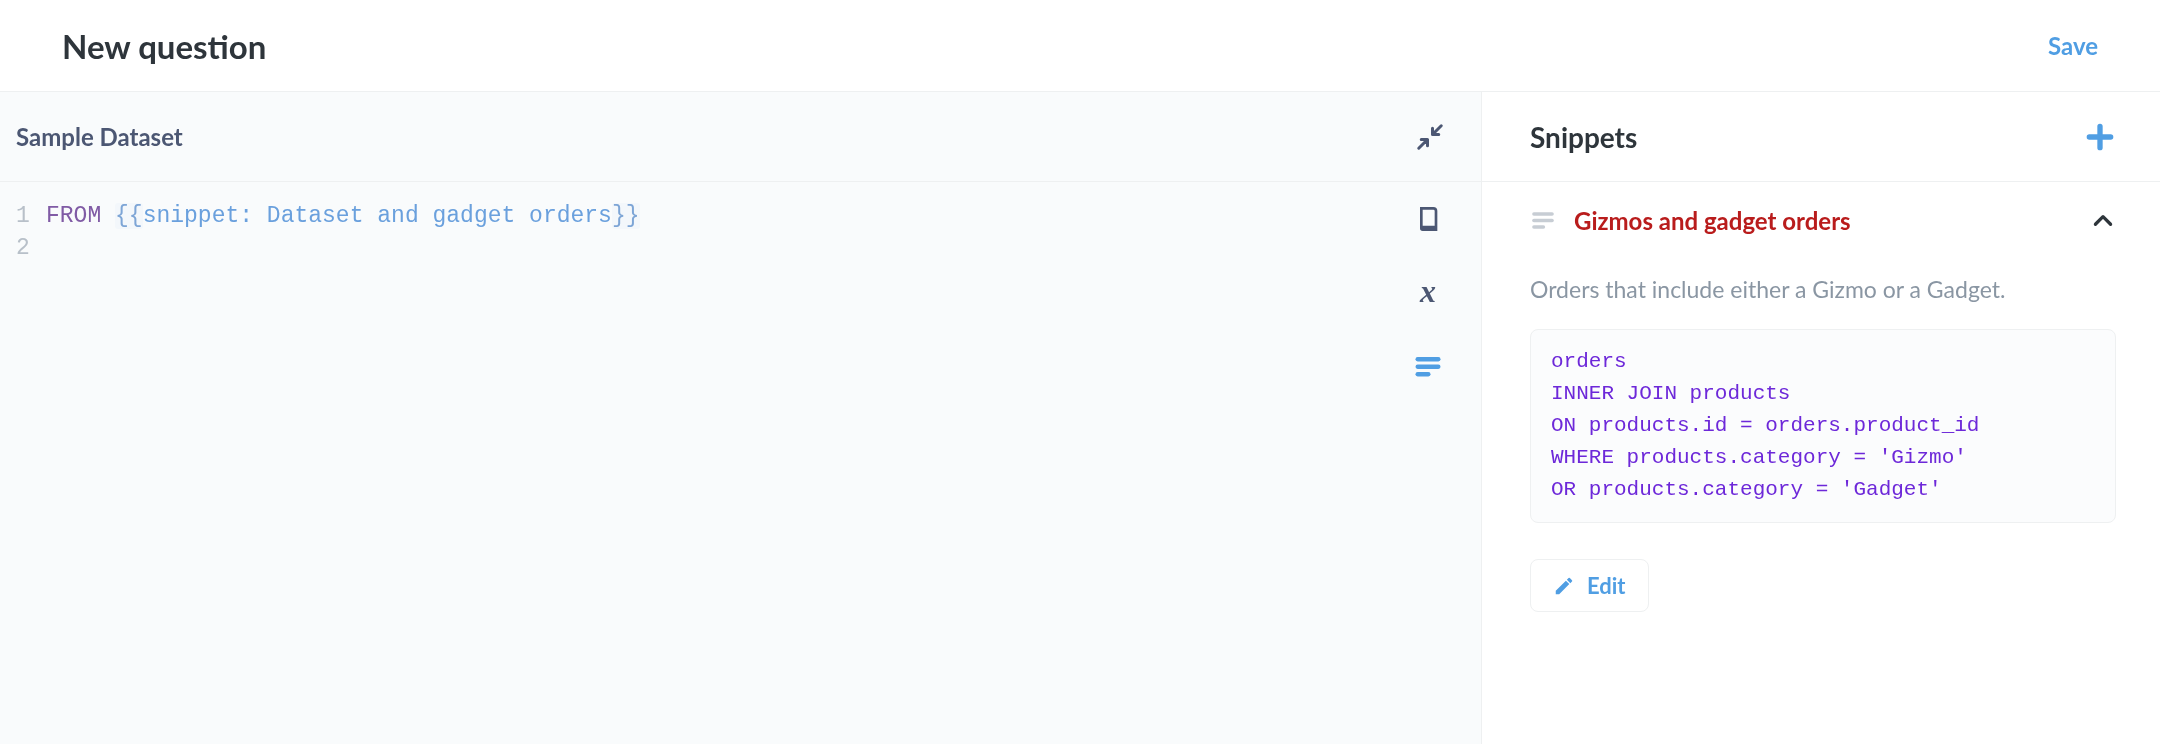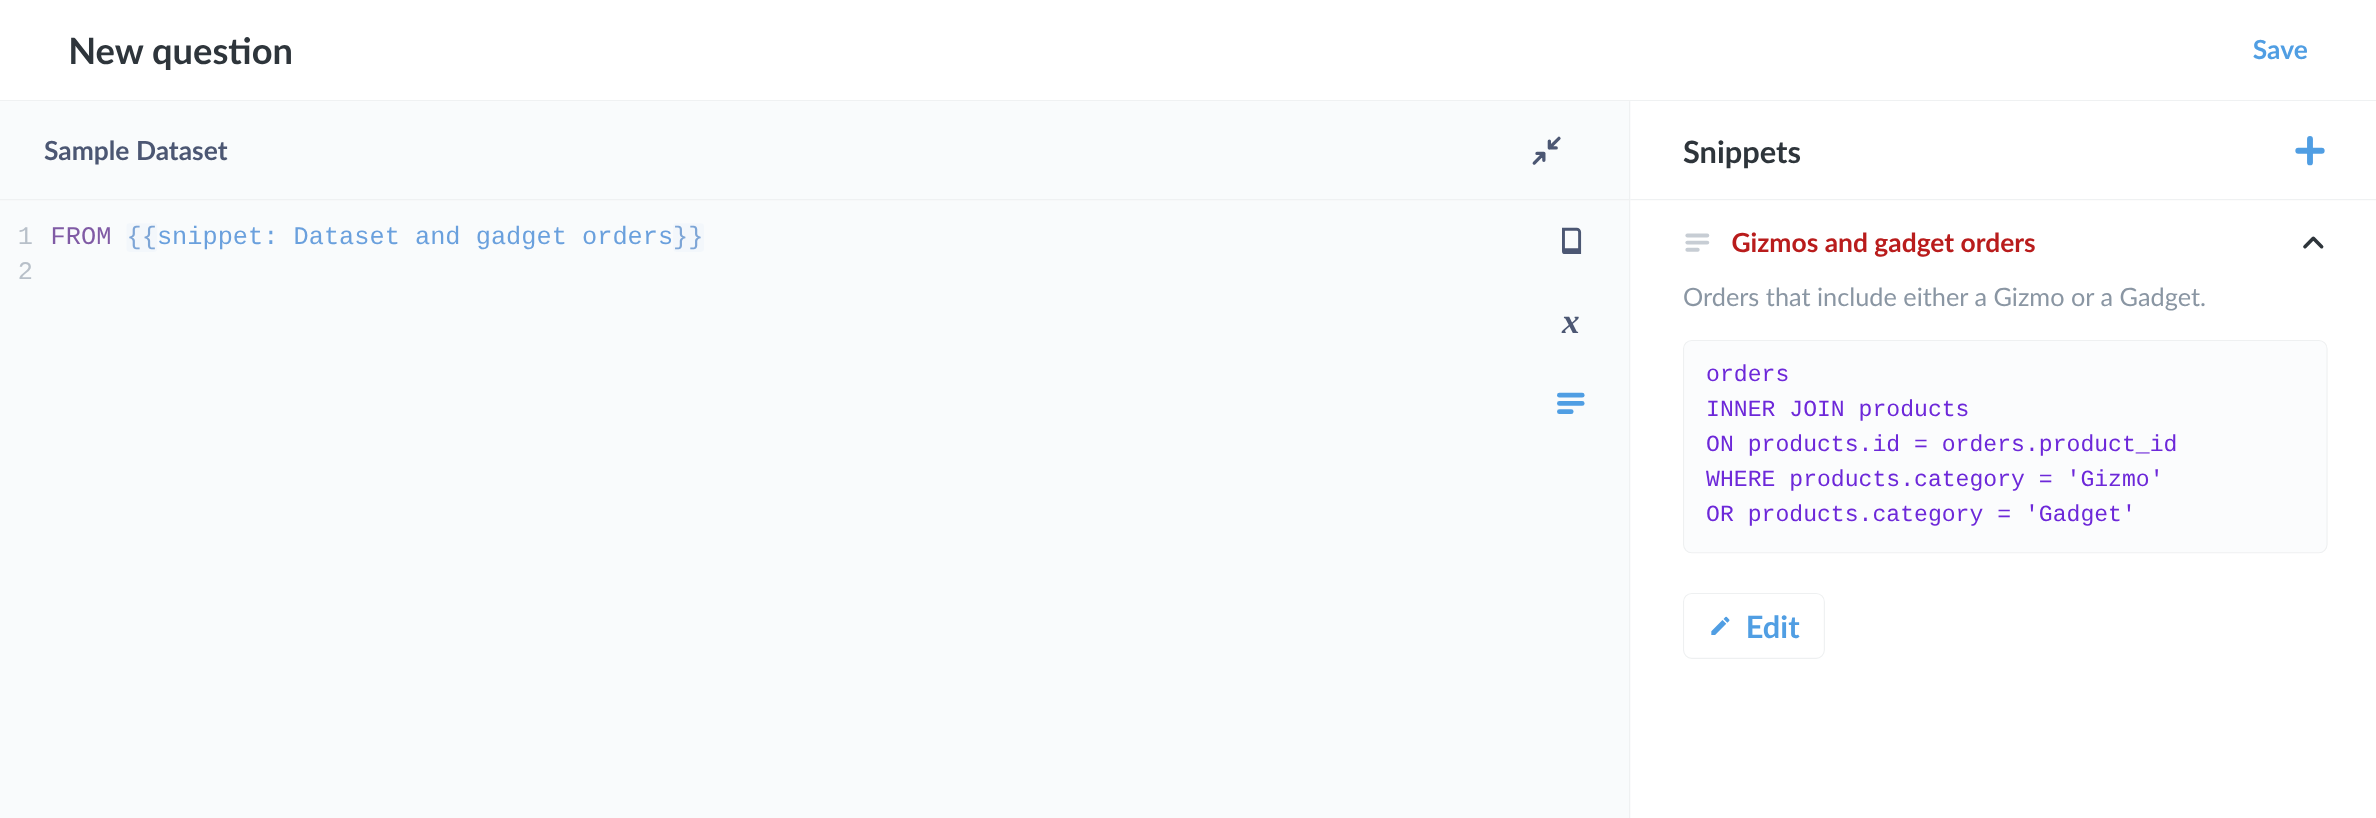--- a/index.html
+++ b/index.html
@@ -51,21 +51,21 @@
     background: #fff;
     display: flex;
     flex-direction: column;
   }
 
   
   .dataset-bar {
     display: flex;
     align-items: center;
     justify-content: space-between;
-    padding: 0 40px;
+    padding: 0 16px;
     height: 90px;
     border-bottom: 1px solid #eef0f1;
   }
   .dataset-name {
     font-size: 24px;
     font-weight: 700;
     color: #4c5773;
   }
   .collapse-btn {
     color: #4c5773;
@@ -145,21 +145,21 @@
   .snip-item-name {
     font-size: 24px;
     font-weight:700;
     color:#b91c1c;
     flex:1;
   }
   .snip-lines-icon { color:#b8c0c9; }
   .chevron { color:#2e353b; cursor:pointer; }
 
   .snip-desc {
-    margin-top: 20px;
+    margin-top: 40px;
     font-size: 23px;
     color: #8a96a3;
   }
 
   .snip-code {
     margin-top: 26px;
     border: 1px solid #eef0f1;
     background:#fbfcfd;
     border-radius: 8px;
     padding: 16px 20px;
@@ -171,21 +171,21 @@
   }
 
   .edit-btn {
     margin-top: 36px;
     display:inline-flex;
     align-items:center;
     gap: 12px;
     border: 1px solid #eef0f1;
     border-radius: 8px;
     padding: 12px 22px;
-    font-size: 28px;
+    font-size: 22px;
     font-weight:700;
     color:#509ee3;
     cursor:pointer;
   }
 
   svg { display:block; }
 </style>
 </head>
 <body>
 

